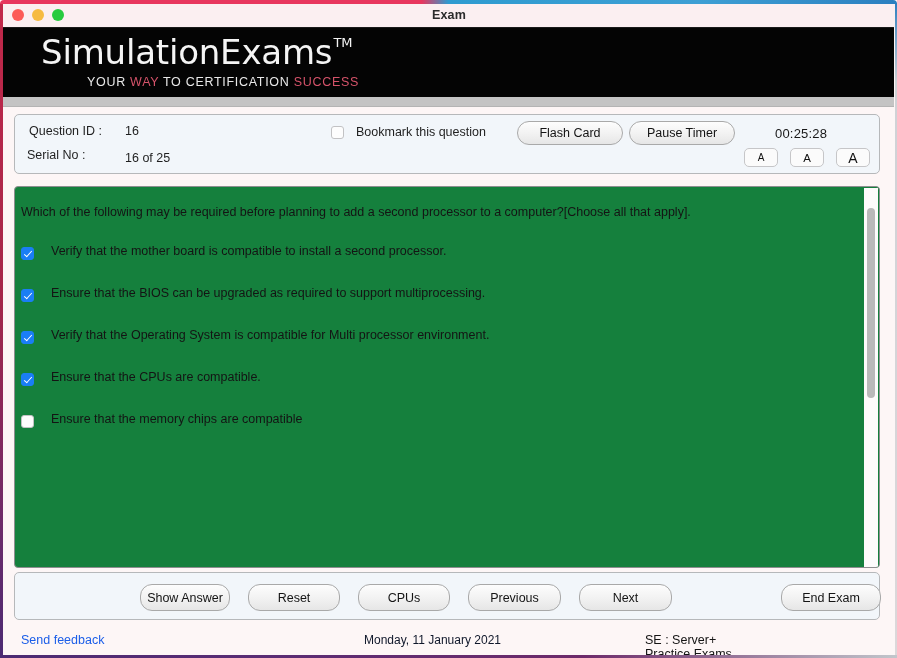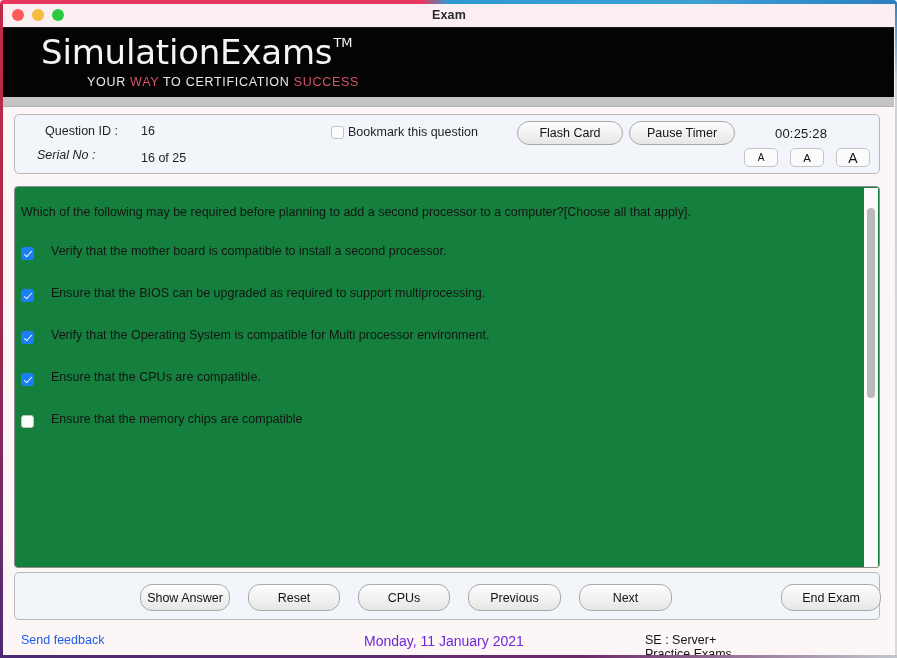--- a/index.html
+++ b/index.html
@@ -160,34 +160,33 @@
     background: #f2f6fa;
     border: 1px solid #b6b8ba;
     border-radius: 5px;
     z-index: 3;
   }
   .lbl {
     position: absolute;
     font-size: 12.5px;
     color: #1f1f1f;
     white-space: nowrap;
-    margin-left: 16px;
   }
   .qid-label    { left: 14px;  top: 9px; }
   .qid-value    { left: 110px; top: 9px; }
-  .serial-label { left: 6px;  top: 33px; font-style: italic; }
+  .serial-label { left: 12px;  top: 33px; }
   .serial-value { left: 110px; top: 36px; }
 
   .bookmark-wrap {
     position: absolute;
     left: 316px;
     top: 10px;
     display: flex;
     align-items: center;
-    gap: 4px;
+    gap: 12px;
   }
   .bookmark-label {
     font-size: 12.5px;
     color: #1f1f1f;
     white-space: nowrap;
   }
 
   .cb {
     box-sizing: border-box;
     width: 13px;
@@ -373,22 +372,22 @@
     top: 5px;
     font-size: 12.5px;
     color: #1b5ee8;
     text-decoration: none;
     cursor: pointer;
   }
   .footer-date {
     position: absolute;
     left: 361px;
     top: 5px;
-    font-size: 14px;
-    color: #6d28d9;
+    font-size: 12px;
+    color: #0f172a;
   }
   .footer-exam {
     position: absolute;
     left: 642px;
     top: 5px;
     font-size: 12.5px;
     color: #141414;
   }
 </style>
 </head>

